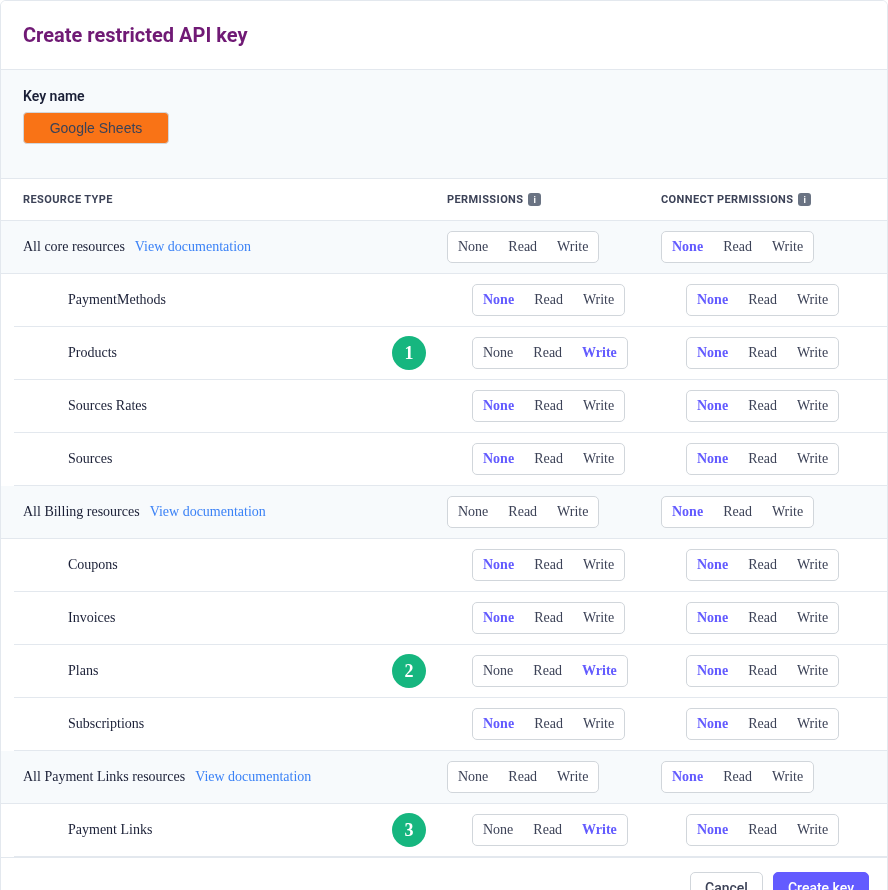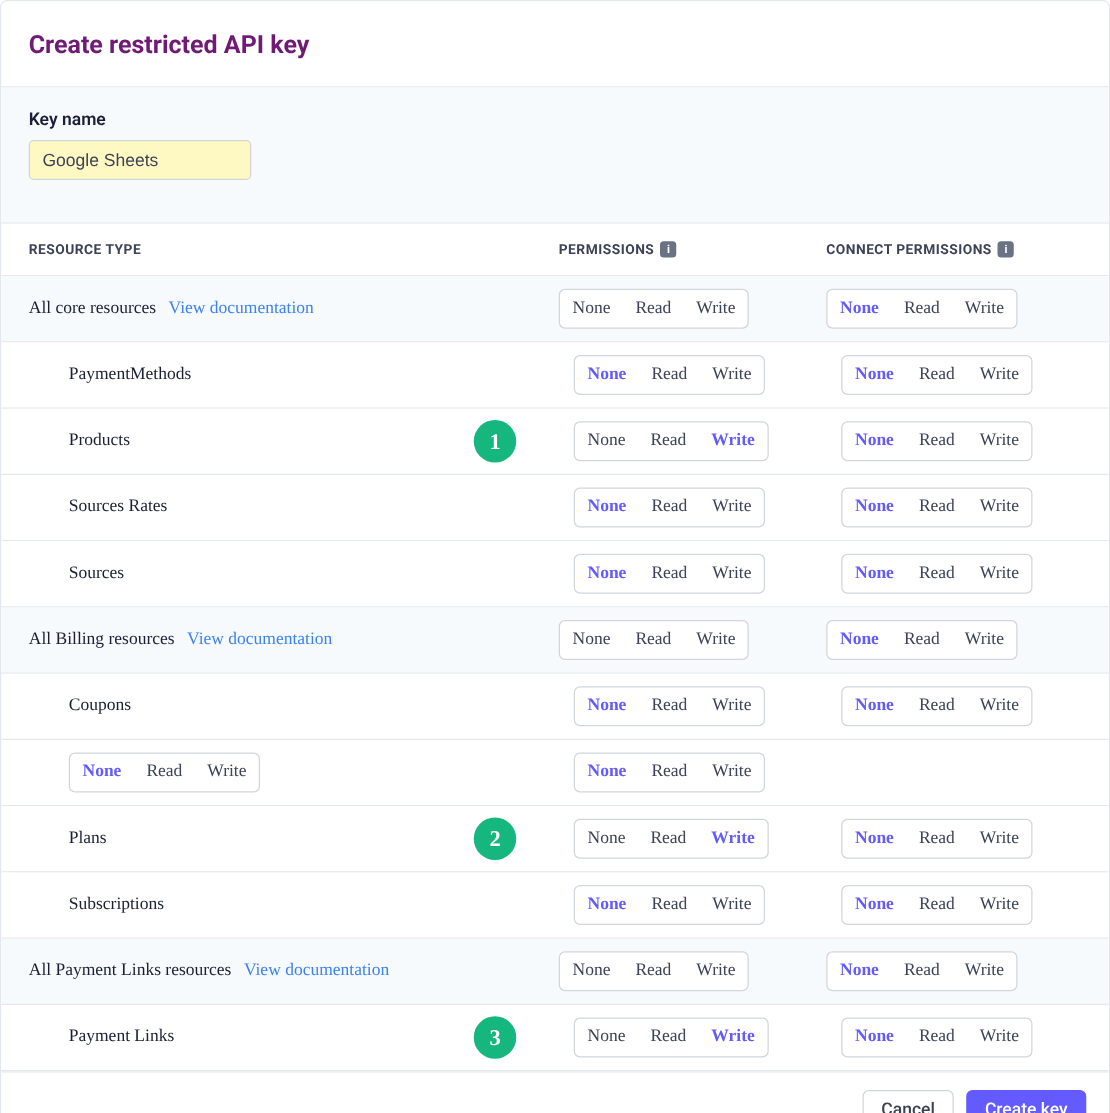--- a/index.html
+++ b/index.html
@@ -32,27 +32,28 @@
       border-bottom: 1px solid #e3e8ee;
     }
     .keyname-label {
       font-size: 14px;
       font-weight: 600;
       color: #1a1f36;
       display: block;
       margin-bottom: 8px;
     }
     .keyname-input {
-      width: 178px;
+      width: 146px;
       padding: 7px 10px;
       border: 1px solid #d1d6db;
       border-radius: 4px;
       font-size: 14px;
       color: #3c4257;
-      background: #fef9c3;
+      background: #f97316;
+      text-align: center;
     }
     .table-header {
       display: grid;
       grid-template-columns: 424px 214px 1fr;
       align-items: center;
       padding: 14px 22px;
       background: #ffffff;
       border-bottom: 1px solid #e3e8ee;
     }
     .th {
@@ -86,20 +87,21 @@
       background: #ffffff;
       position: relative;
       font-family: Liberation Serif, serif;
     }
     .row.section {
       background: #f7fafc;
     }
     .row.child {
       padding-left: 54px;
       grid-template-columns: 404px 214px 1fr;
+      margin-left: 13px;
     }
     .resource-label {
       font-size: 14px;
       color: #1a1f36;
       font-weight: 400;
     }
     .row.section .resource-label {
       font-weight: 400;
     }
     .doc-link {
@@ -308,20 +310,23 @@
             <button class="seg-btn">Read</button>
             <button class="seg-btn">Write</button>
           </div></div>
         <div><div class="seg-control">
             <button class="seg-btn selected">None</button>
             <button class="seg-btn">Read</button>
             <button class="seg-btn">Write</button>
           </div></div>
       </div>
       <div class="row child">
+        <div class="resource-cell">
+          <span class="resource-label">Invoices</span>
+        </div>
         <div><div class="seg-control">
             <button class="seg-btn selected">None</button>
             <button class="seg-btn">Read</button>
             <button class="seg-btn">Write</button>
           </div></div>
         <div><div class="seg-control">
             <button class="seg-btn selected">None</button>
             <button class="seg-btn">Read</button>
             <button class="seg-btn">Write</button>
           </div></div>

